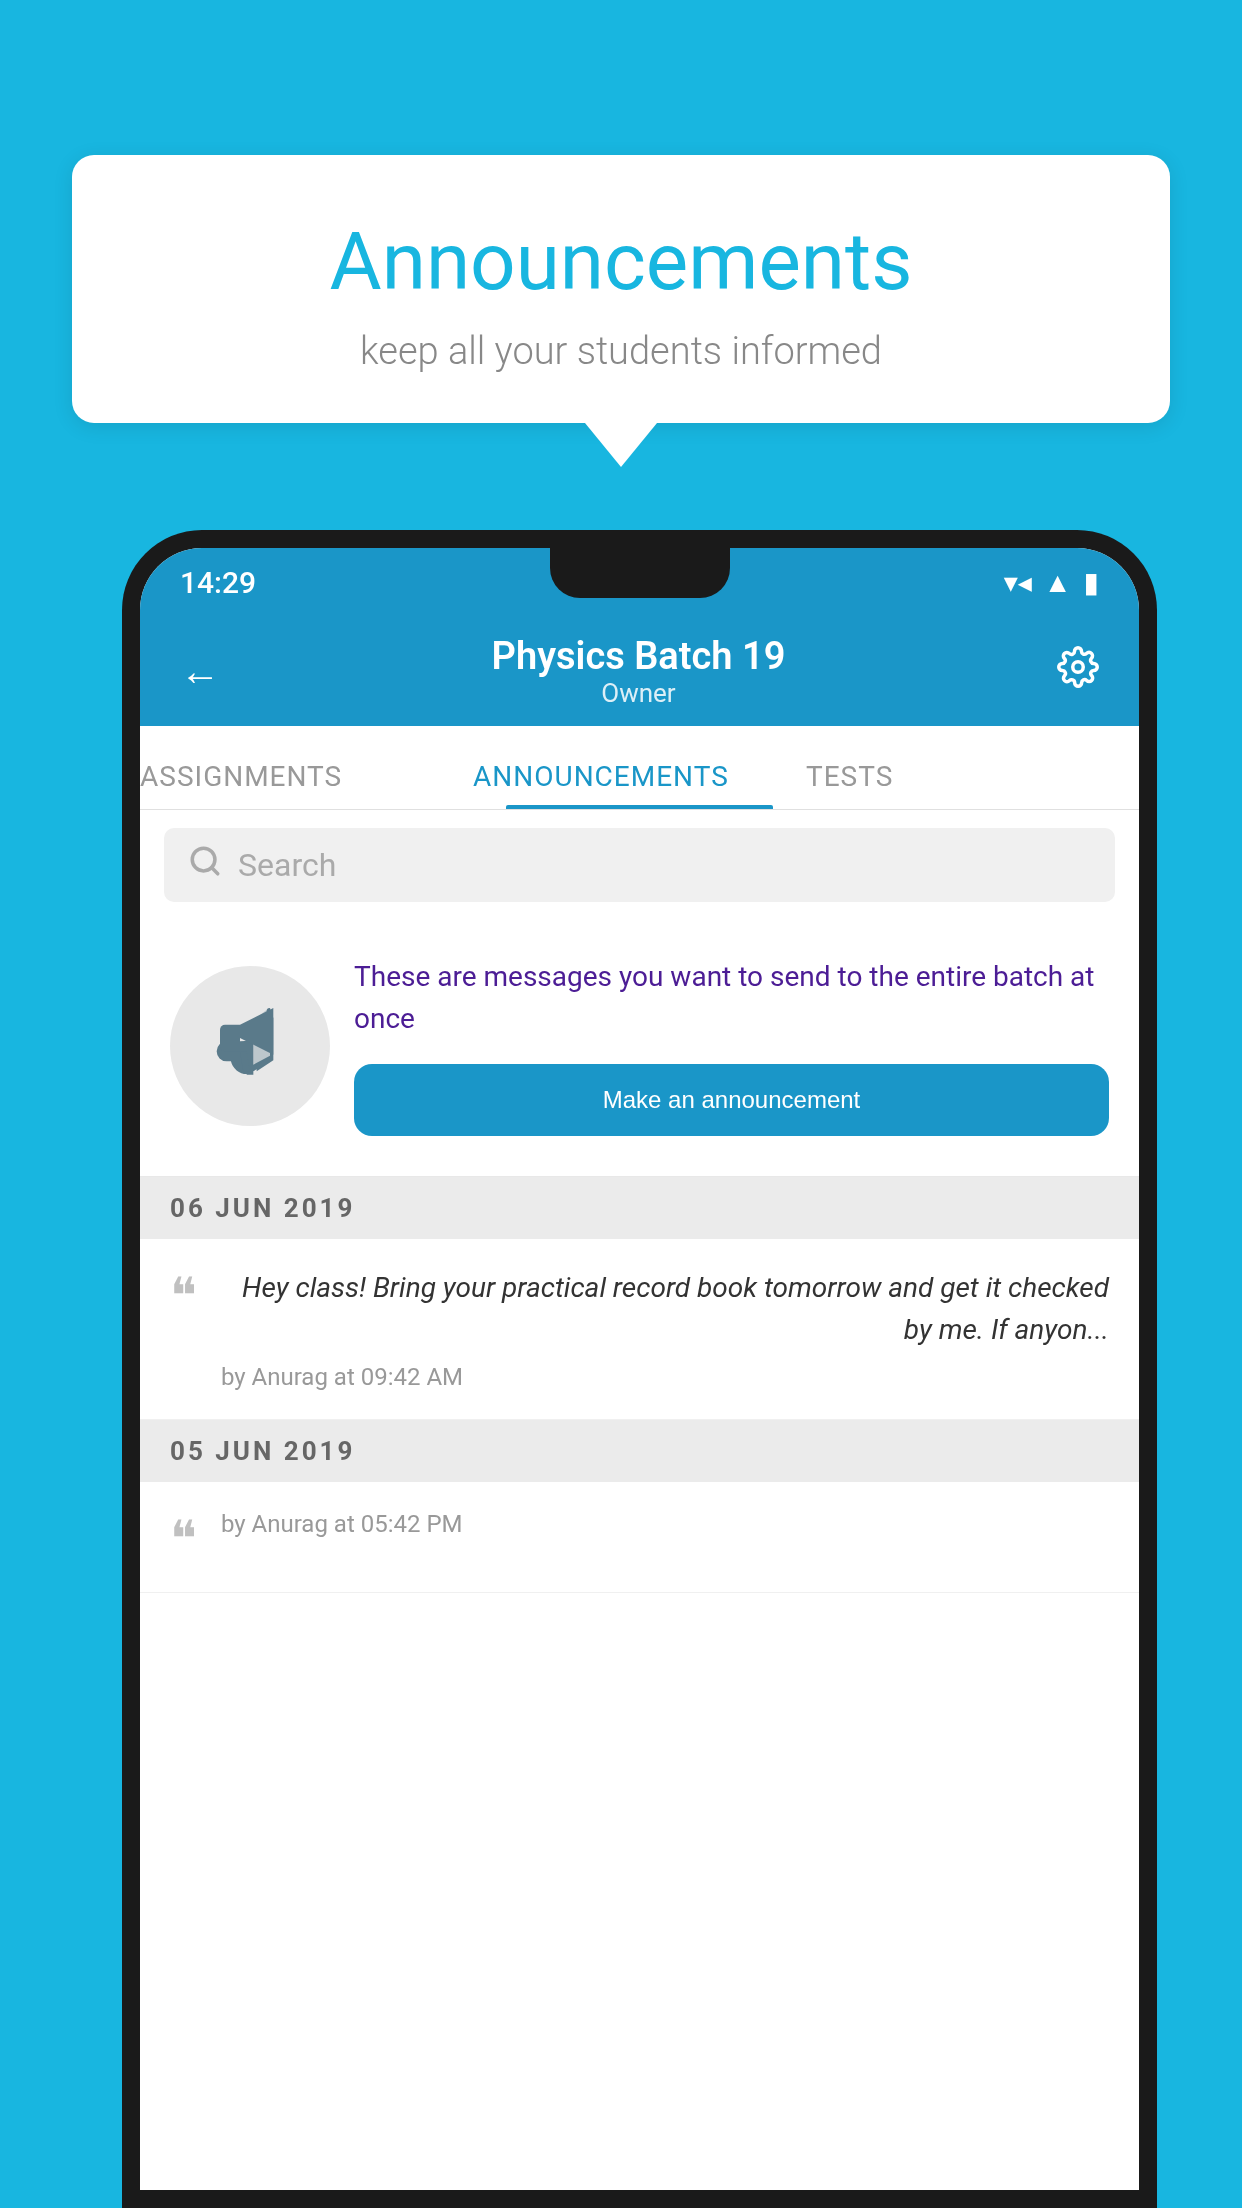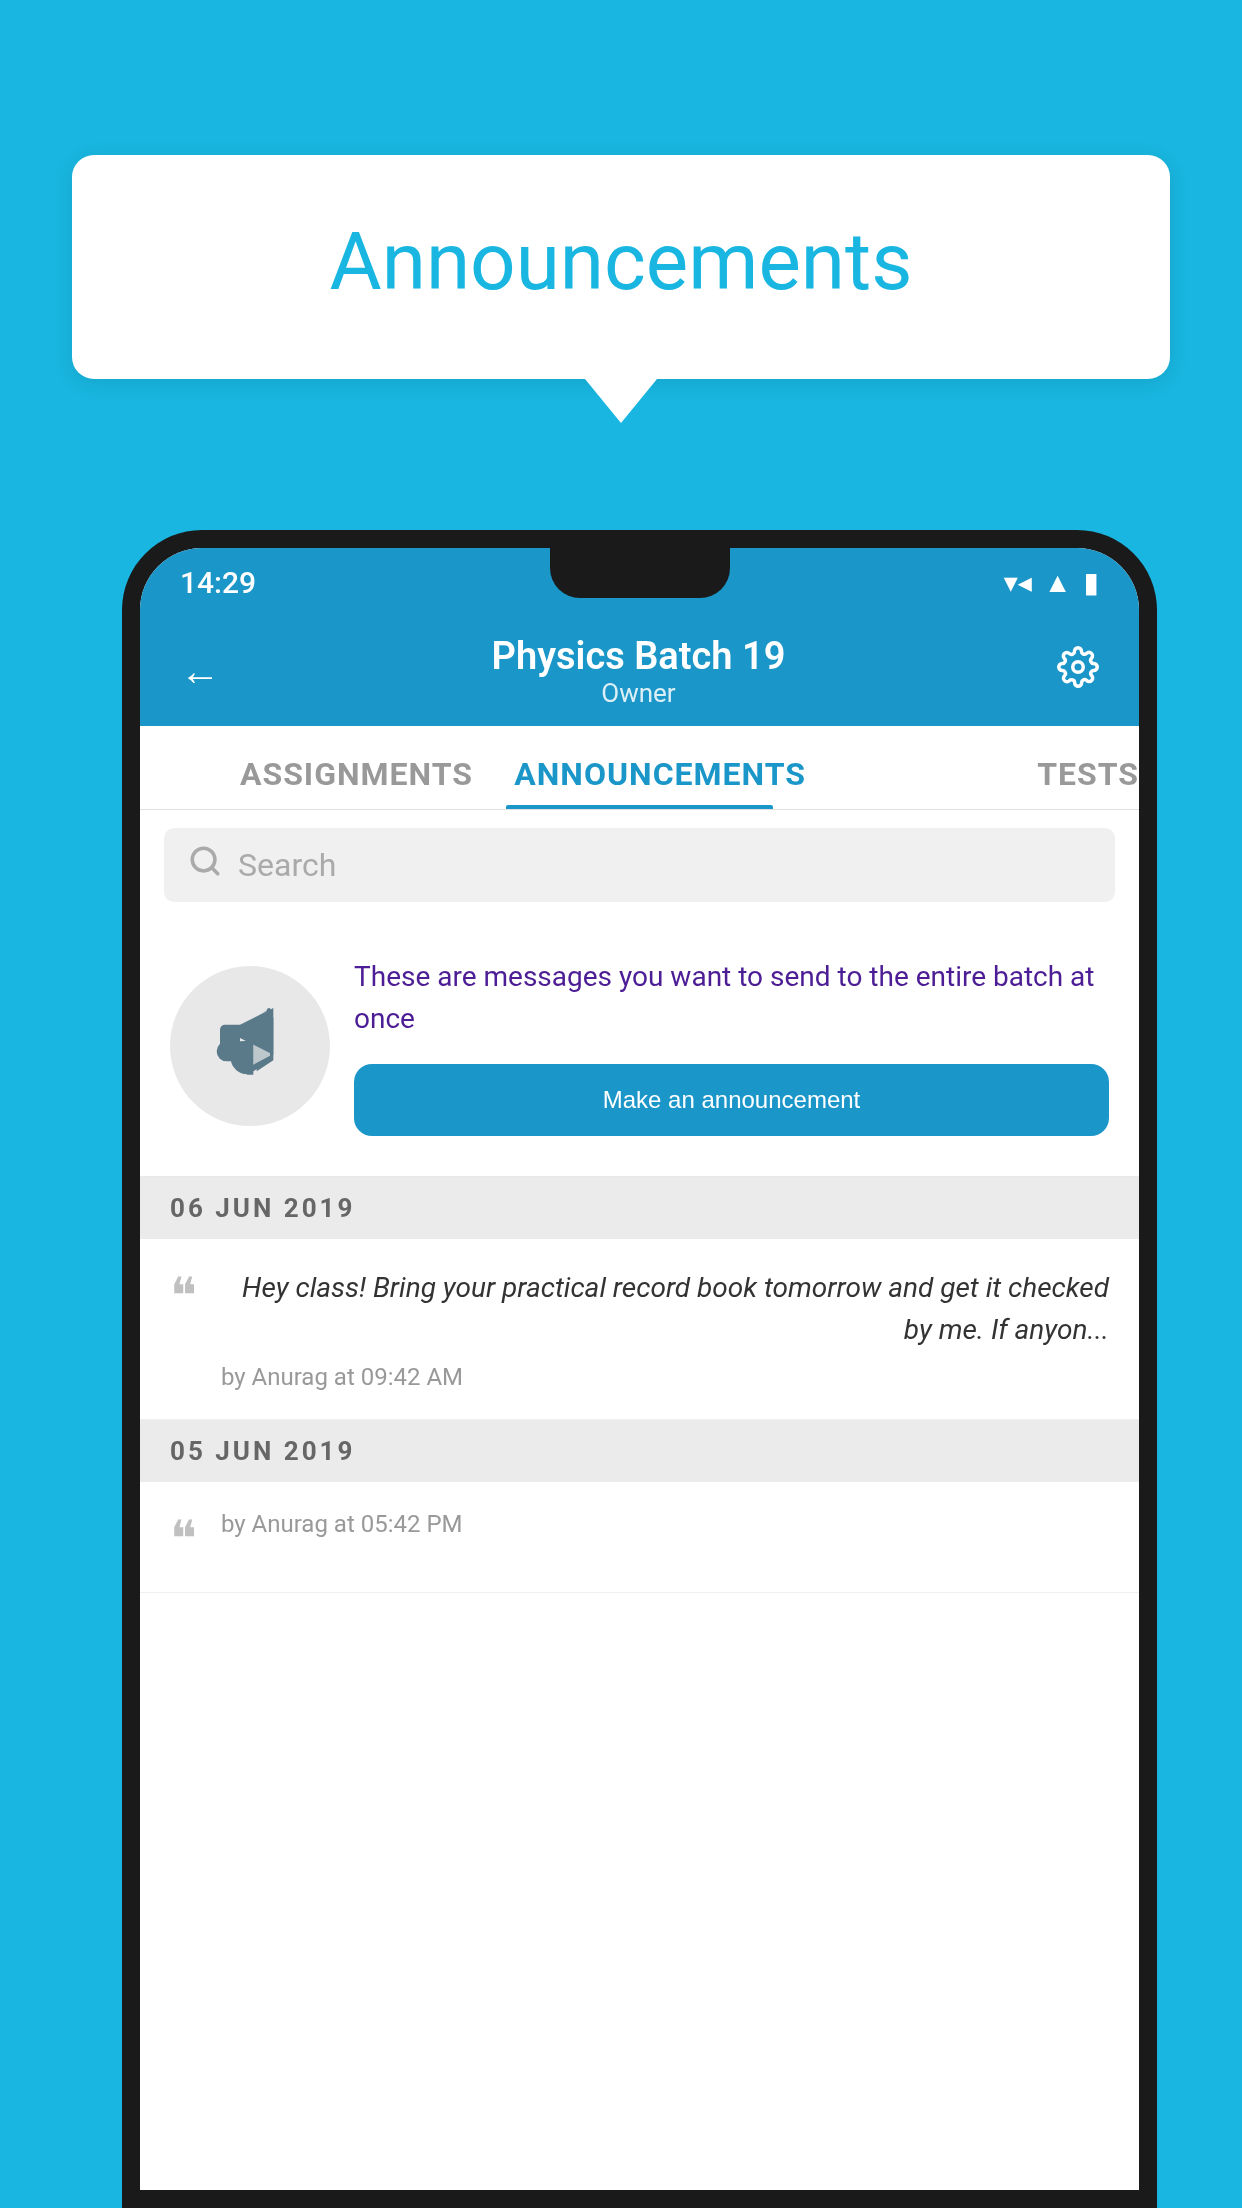--- a/index.html
+++ b/index.html
@@ -177,24 +177,24 @@
     .tabs-container {
       background: white;
       display: flex;
       border-bottom: 1px solid #e0e0e0;
       height: 84px;
       align-items: flex-end;
     }
 
     .tab {
       flex: 1;
-      text-align: right;
+      text-align: left;
       padding-bottom: 16px;
-      font-size: 32px;
-      font-weight: 700;
+      font-size: 28px;
+      font-weight: 400;
       color: #999;
       cursor: pointer;
       position: relative;
       letter-spacing: 1px;
     }
 
     .tab.active {
       color: #1a96c8;
     }
 
@@ -347,20 +347,21 @@
       align-items: flex-start;
       gap: 24px;
     }
   </style>
 </head>
 <body>
 
 <div class="speech-bubble-container">
   <div class="speech-bubble">
     <div class="speech-bubble-title">Announcements</div>
+    <div class="speech-bubble-subtitle">keep all your students informed</div>
   </div>
   <div class="speech-bubble-arrow"></div>
 </div>
 
 <div class="phone-container">
   <div class="phone-frame">
     <div class="phone-screen">
 
       <div class="status-bar">
         <div class="notch"></div>

